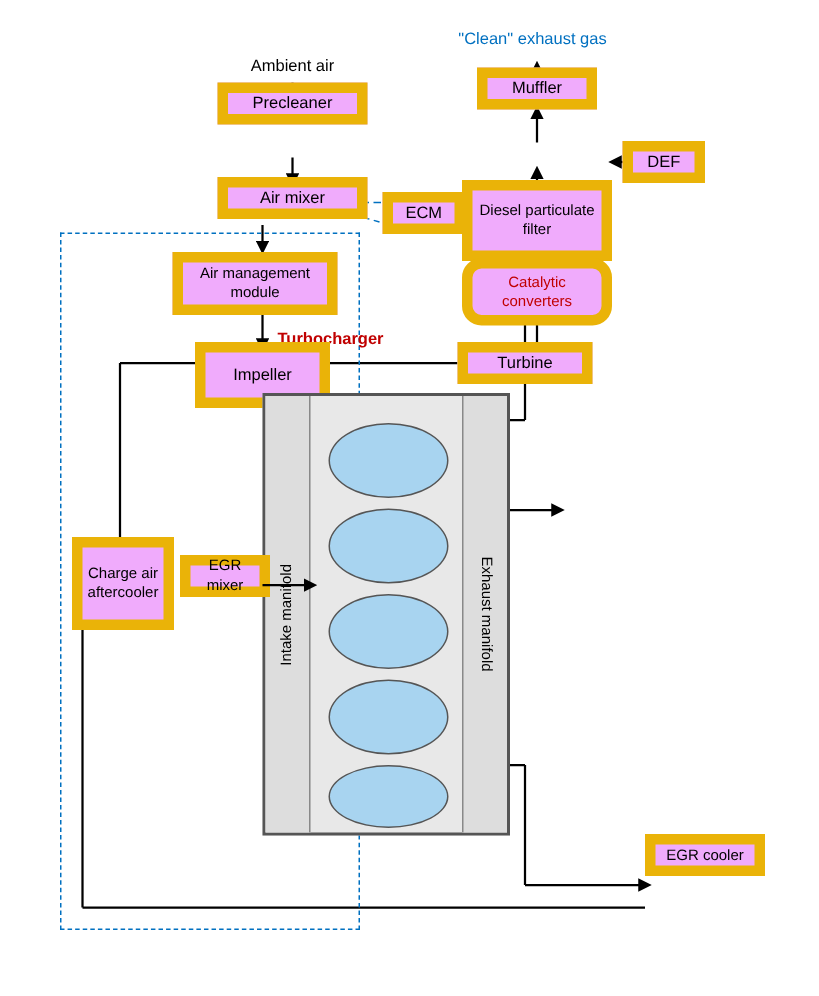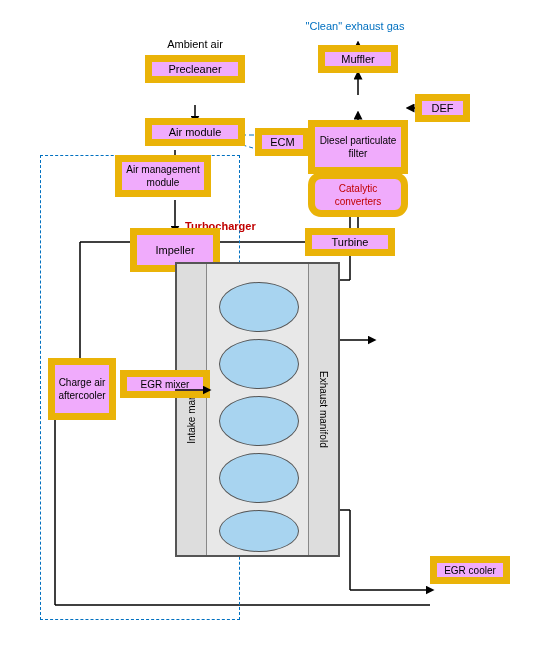--- a/index.html
+++ b/index.html
@@ -139,28 +139,28 @@
 
   <div class="box" style="left:308px; top:172px; width:100px; height:45px;border-radius:13px;">
     <span style="font-size:10px; color:#c00000;">Catalytic converters</span>
   </div>
 
   <div class="box" style="left:145px; top:55px; width:100px; height:28px;">
     <span>Precleaner</span>
   </div>
 
   <div class="box" style="left:145px; top:118px; width:100px; height:28px;">
-    <span>Air module</span>
+    <span>Air mixer</span>
   </div>
 
   <div class="box" style="left:255px; top:128px; width:55px; height:28px;">
     <span>ECM</span>
   </div>
 
-  <div class="box" style="left:115px; top:155px; width:96px; height:42px;">
+  <div class="box" style="left:115px; top:168px; width:110px; height:42px;">
     <span style="font-size:10px;">Air management module</span>
   </div>
 
   <div class="turbo-label" style="left:185px; top:220px;">
     <span>Turbocharger</span>
   </div>
 
   <div class="box" style="left:130px; top:228px; width:90px; height:44px;">
     <span>Impeller</span>
   </div>
@@ -183,21 +183,21 @@
     <div class="cylinder" style="left:42px; top:75px; width:80px; height:50px;"></div>
     <div class="cylinder" style="left:42px; top:132px; width:80px; height:50px;"></div>
     <div class="cylinder" style="left:42px; top:189px; width:80px; height:50px;"></div>
     <div class="cylinder" style="left:42px; top:246px; width:80px; height:42px;"></div>
   </div>
 
   <div class="box" style="left:48px; top:358px; width:68px; height:62px; font-size:10px;">
     <span>Charge air aftercooler</span>
   </div>
 
-  <div class="box" style="left:120px; top:370px; width:90px; height:28px;">
+  <div class="box" style="left:120px; top:370px; width:60px; height:28px;">
     <span style="font-size:10px;">EGR mixer</span>
   </div>
 
   <div class="box" style="left:430px; top:556px; width:80px; height:28px;">
     <span style="font-size:10px;">EGR cooler</span>
   </div>
 
   <svg style="position:absolute; top:0; left:0; width:546px; height:664px; pointer-events:none;">
 
     <line x1="175" y1="390" x2="207" y2="390" stroke="#000" stroke-width="1.5" marker-end="url(#arr2)"></line>

